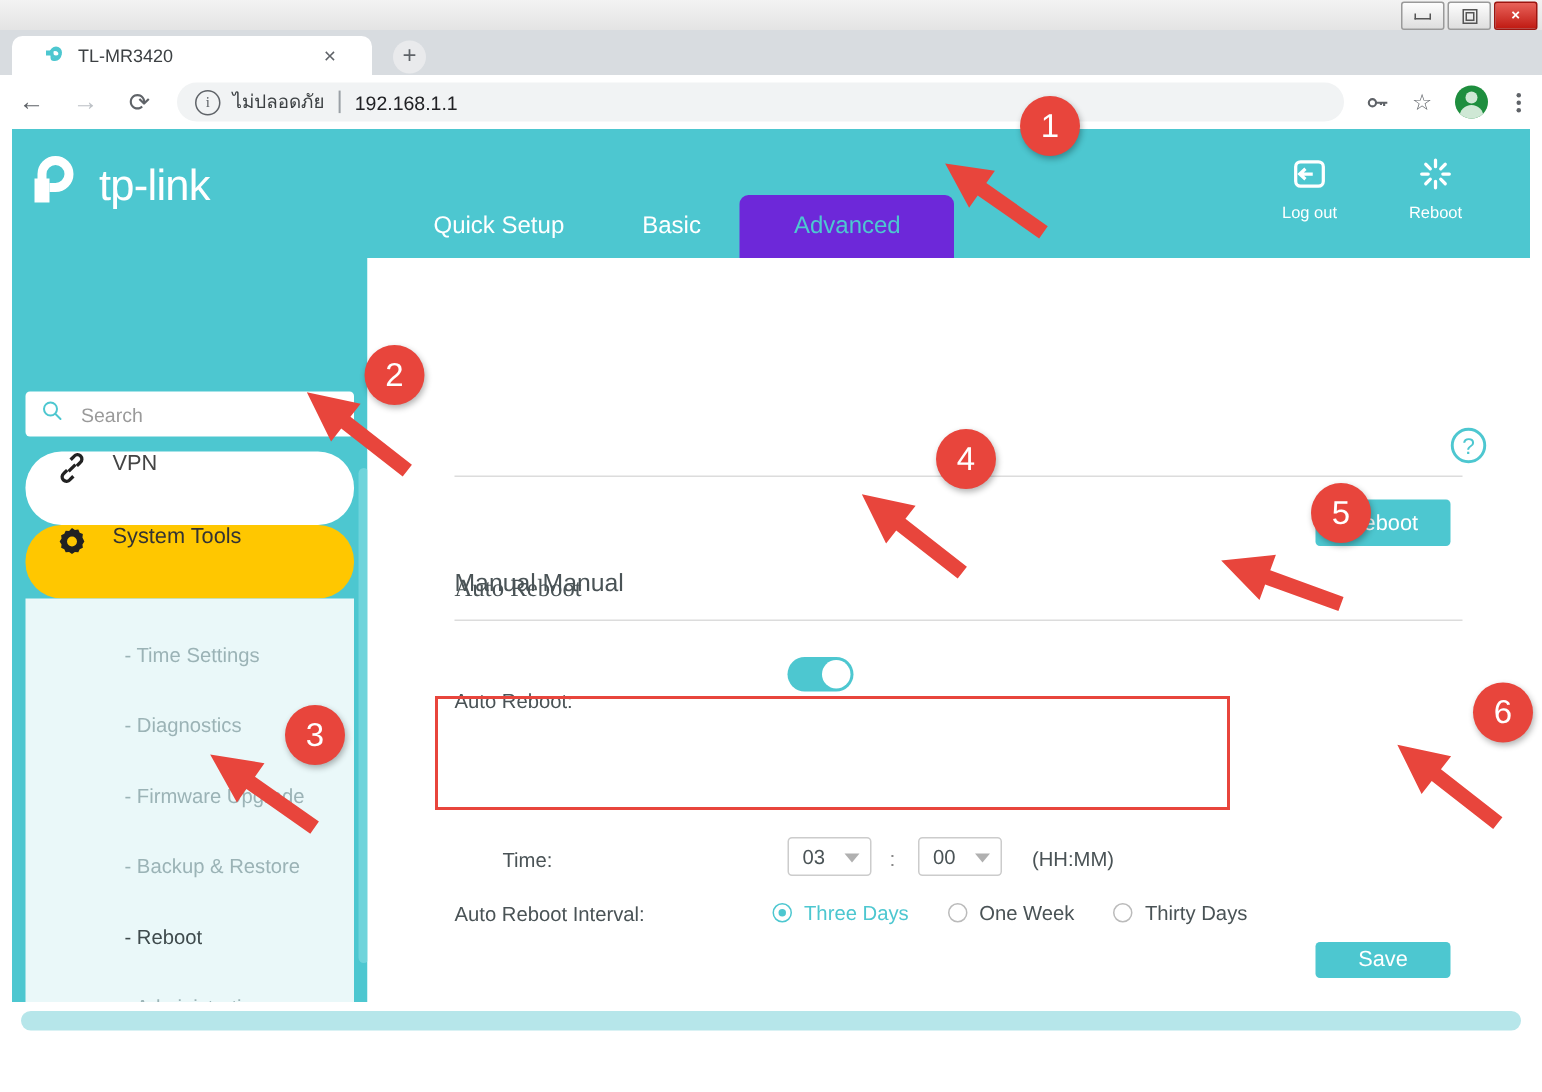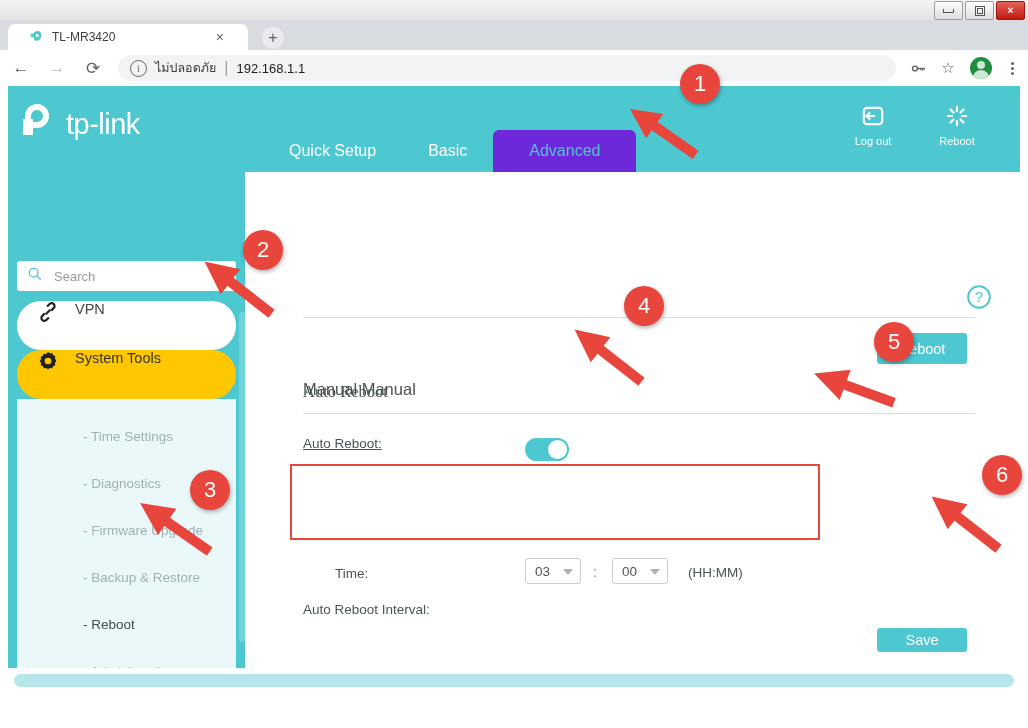--- a/index.html
+++ b/index.html
@@ -405,40 +405,54 @@
         </svg>
       </span>
 
       <div class="sec-title" style="left:58px; top:208px;">Manual Manual</div>
       <div class="sec-rule" style="left:58px; top:145px; width:672px;"></div>
       <button class="btn btn-reboot">Reboot</button>
 
       <div class="sec-title" style="left:58px; top:210px;font-family:Liberation Serif, serif;">Auto Reboot</div>
       <div class="sec-rule" style="left:58px; top:241px; width:672px;"></div>
 
-      <div class="field-label" style="left:58px; top:264px;text-decoration:underline;">Auto Reboot:</div>
+      <div class="field-label" style="left:58px; top:288px;">Auto Reboot:</div>
       <div class="toggle">
         <div class="knob"></div>
       </div>
 
       <div class="redbox"></div>
 
       <div class="field-label" style="left:58px; top:394px;margin-left:32px;">Time:</div>
       <div class="select" style="left:280px; top:386px;">
         <span class="val">03</span>
         <span class="caret"></span>
       </div>
       <div class="colon">:</div>
       <div class="select" style="left:367px; top:386px;">
         <span class="val">00</span>
         <span class="caret"></span>
       </div>
       <div class="hhmm">(HH:MM)</div>
 
       <div class="field-label" style="left:58px; top:430px;">Auto Reboot Interval:</div>
+      <div class="radio-group">
+        <div class="radio-opt sel">
+          <span class="radio-dot"></span>
+          <span>Three Days</span>
+        </div>
+        <div class="radio-opt">
+          <span class="radio-dot"></span>
+          <span>One Week</span>
+        </div>
+        <div class="radio-opt">
+          <span class="radio-dot"></span>
+          <span>Thirty Days</span>
+        </div>
+      </div>
 
 
       <button class="btn btn-save">Save</button>
     </div>
 
   </div>
 
   <div class="pagebg-bottom"></div>
   <div class="pagescroll"></div>
 

